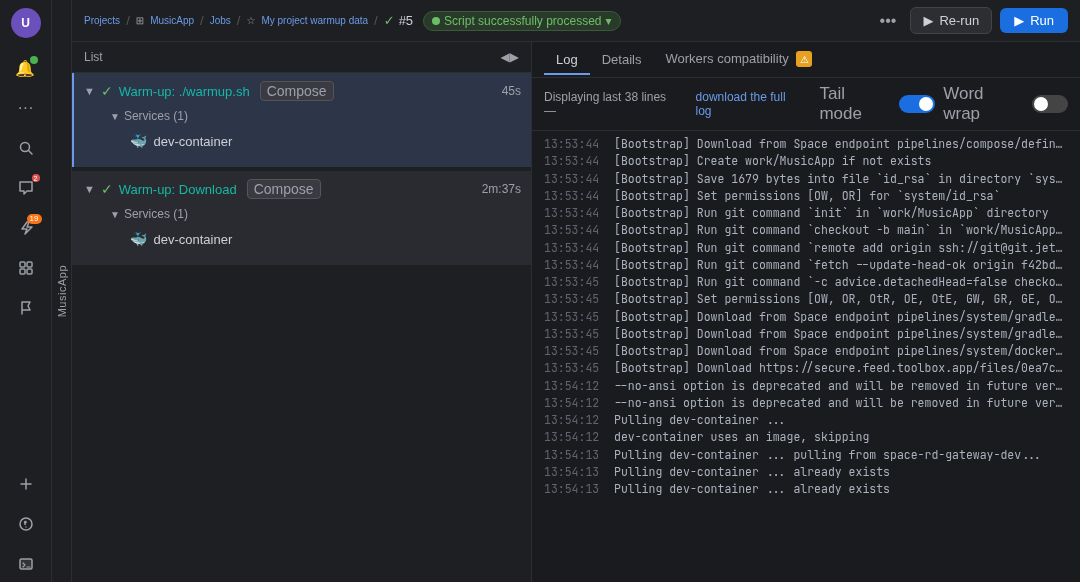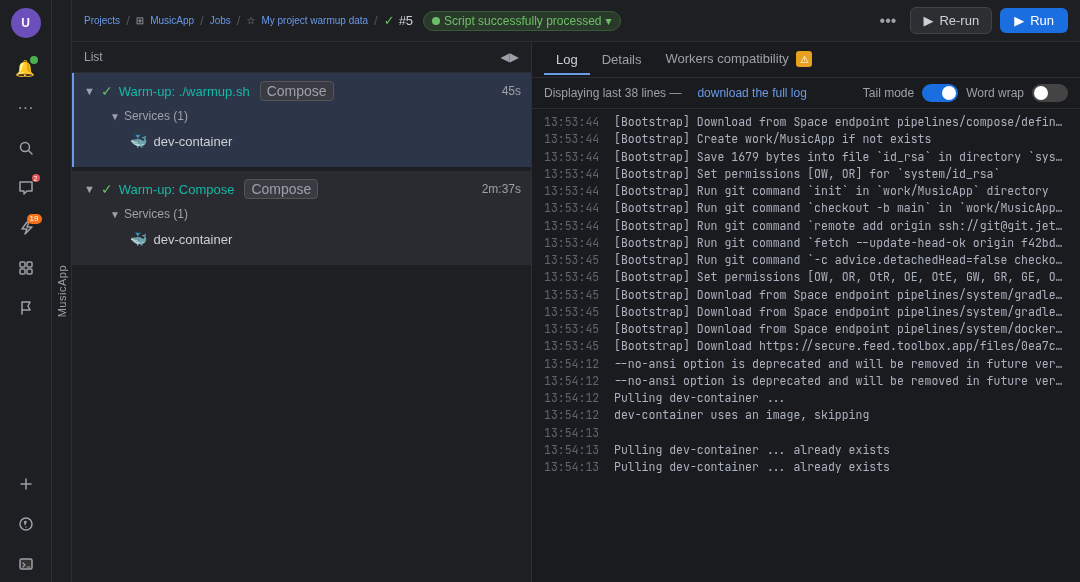--- a/index.html
+++ b/index.html
@@ -308,21 +308,21 @@
       display: flex; align-items: center;
       padding: 6px 12px;
       background: #1a1b1e;
       border-bottom: 1px solid #2d2e32;
       flex-shrink: 0;
       gap: 8px;
     }
     .log-toolbar .display-text { font-size: 12px; color: #9da0a8; }
     .log-toolbar .download-link { font-size: 12px; color: #6b9ae8; cursor: pointer; margin-left: 8px; }
     .log-toolbar .spacer { flex: 1; }
-    .log-toolbar .toggle-label { font-size: 12px; color: #9da0a8; }
+    .log-toolbar .toggle-label { font-size: 17px; color: #9da0a8; }
     .toggle-switch {
       width: 36px; height: 18px;
       border-radius: 9px;
       cursor: pointer;
       position: relative;
       flex-shrink: 0;
     }
     .toggle-switch.on { background: #1a6ee0; }
     .toggle-switch.off { background: #444; }
     .toggle-switch::after {
@@ -494,21 +494,21 @@
               <span class="whale-icon">🐳</span>
               <span>dev-container</span>
             </div>
           </div>
         </div>
 
         <div class="job-item" style="margin-top:4px;">
           <div class="job-item-header">
             <span class="arrow">▼</span>
             <span class="check-icon">✓</span>
-            <span class="job-name">Warm-up: Compose</span>
+            <span class="job-name">Warm-up: Download</span>
             <span class="compose-tag">Compose</span>
             <span class="duration">2m:37s</span>
           </div>
           <div class="services-group">
             <div class="services-header">
               <span class="arrow">▼</span>
               <span>Services (1)</span>
             </div>
             <div class="service-item">
               <span class="whale-icon">🐳</span>
@@ -608,20 +608,21 @@
           <div class="log-line">
             <span class="log-time">13:54:12</span>
             <span class="log-msg">Pulling dev-container ...</span>
           </div>
           <div class="log-line">
             <span class="log-time">13:54:12</span>
             <span class="log-msg">dev-container uses an image, skipping</span>
           </div>
           <div class="log-line">
             <span class="log-time">13:54:13</span>
+            <span class="log-msg">Pulling dev-container ... pulling from space-rd-gateway-dev...</span>
           </div>
           <div class="log-line">
             <span class="log-time">13:54:13</span>
             <span class="log-msg">Pulling dev-container ... already exists</span>
           </div>
           <div class="log-line">
             <span class="log-time">13:54:13</span>
             <span class="log-msg">Pulling dev-container ... already exists</span>
           </div>
         </div>

